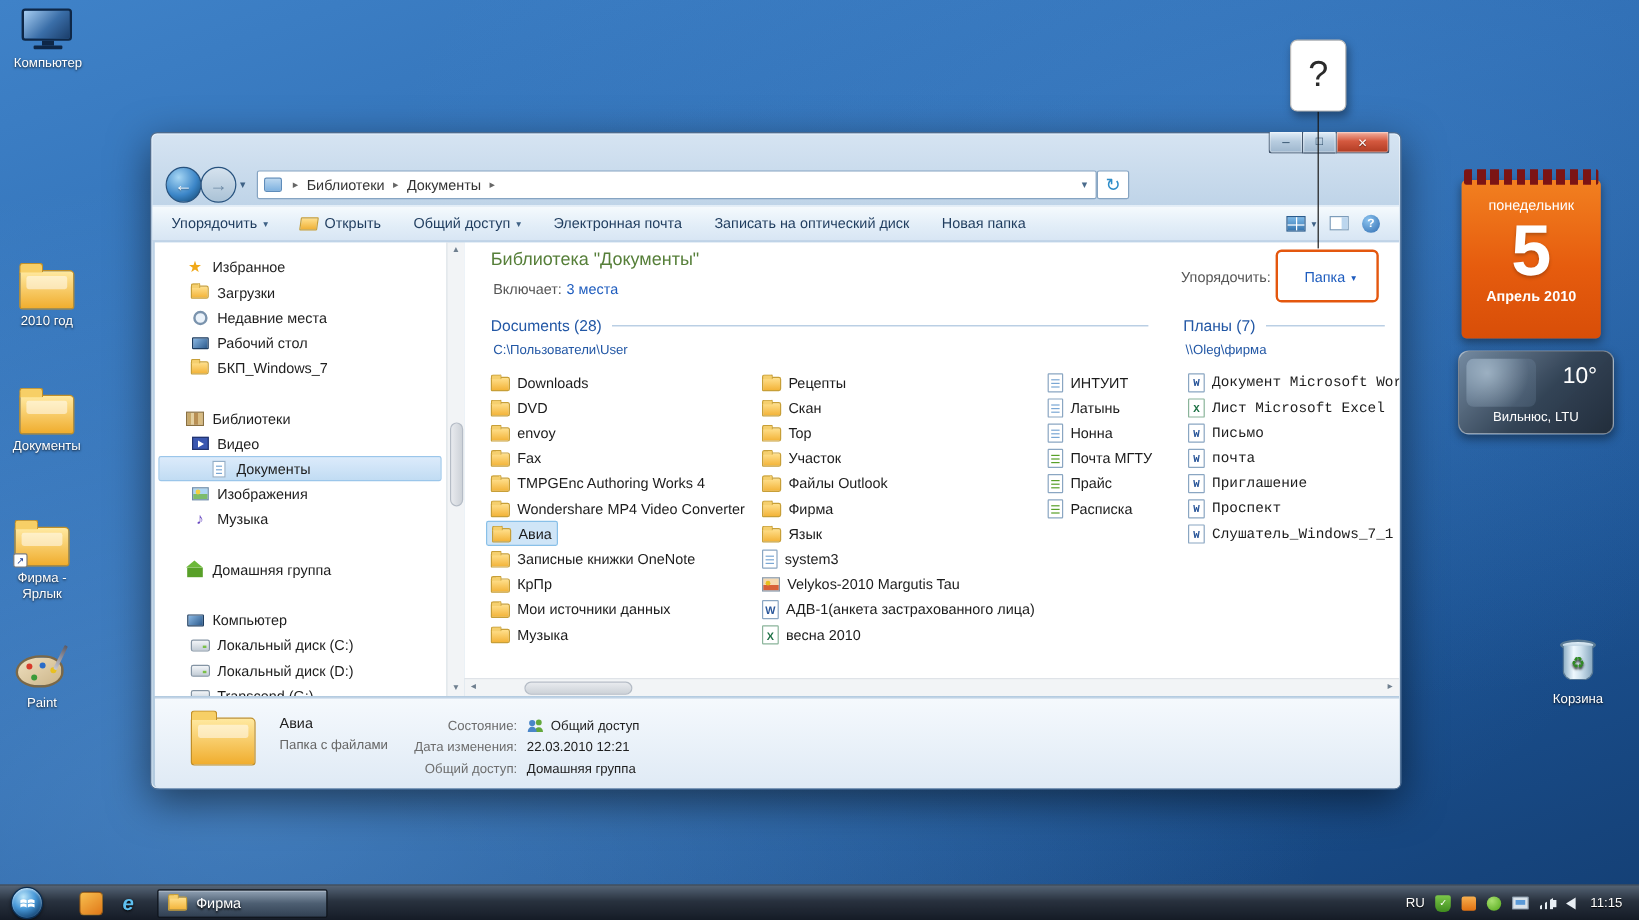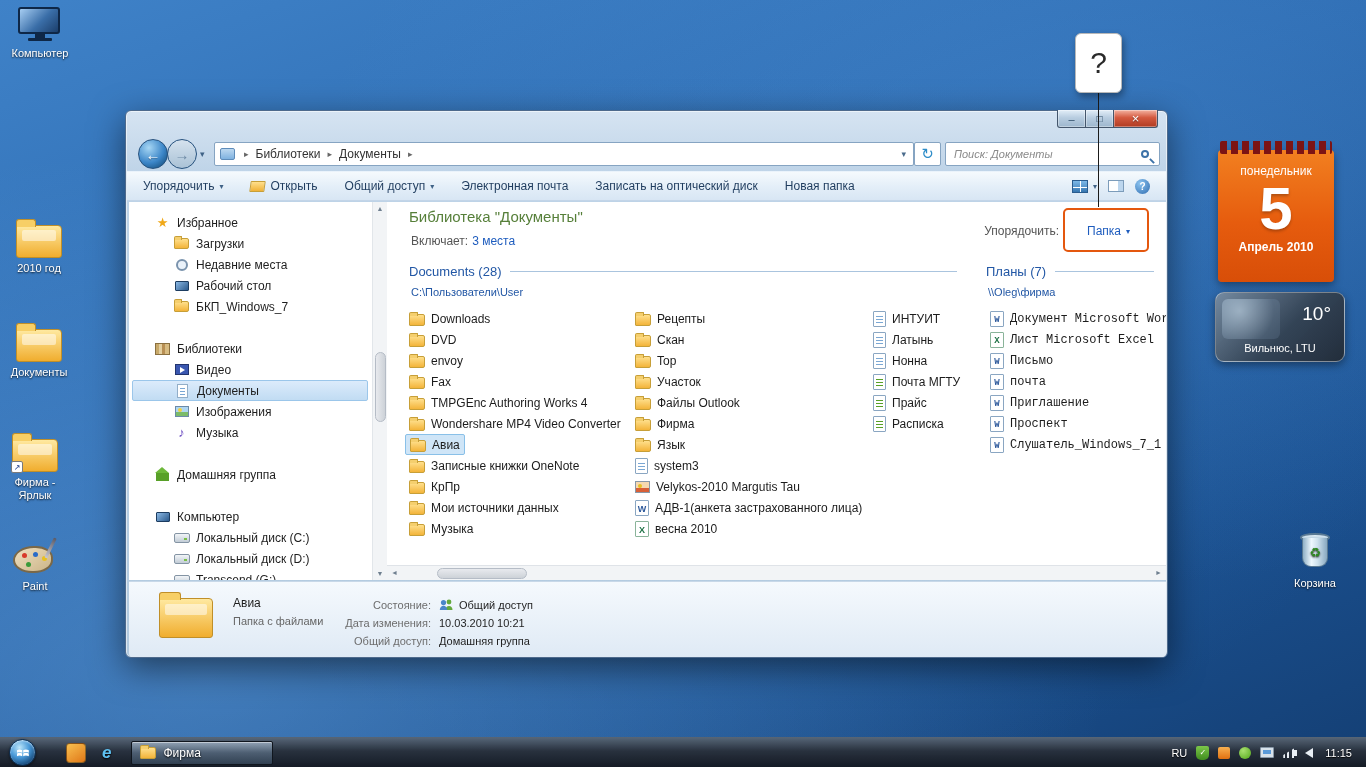--- a/index.html
+++ b/index.html
@@ -103,21 +103,21 @@
   .views-ic::before { content:""; position:absolute; left:0; right:0; top:6px; height:1px; background:#fff; }
   .views-ic::after  { content:""; position:absolute; top:0; bottom:0; left:7px; width:1px; background:#fff; }
   .prev-ic { width:16px; height:12px; background:#fff; border:1px solid #7c9cba; position:relative; }
   .prev-ic::after { content:""; position:absolute; right:0; top:0; bottom:0; width:5px; background:#bcd6ee; }
   .help-ic { width:15px; height:15px; border-radius:50%; background:radial-gradient(circle at 35% 30%,#8cc4f0,#2f6cb0);
              color:#fff; font-size:10px; font-weight:bold; display:flex; align-items:center; justify-content:center; }
 
   
   .navpane { position:absolute; left:3px; top:91px; width:243px; height:378px; background:#fff; overflow:hidden;
              color:#1e1e1e; padding-top:10px; }
-  .nrow { height:21px; display:flex; align-items:center; gap:6px; padding-left:44px; white-space:nowrap; }
+  .nrow { height:21px; display:flex; align-items:center; gap:6px; padding-left:29px; white-space:nowrap; }
   .nrow.g { padding-left:25px; }
   .nspace { height:21px; }
   .nsel { background:linear-gradient(180deg,#dcebfb,#c1dcf3); border:1px solid #9bc6ea; border-radius:2px; margin:0 4px 0 3px; padding-left:41px; height:21px; }
   .ni { width:17px; height:16px; flex:none; position:relative; display:flex; align-items:center; justify-content:center; }
   .i-star { color:#f0a818; font-size:13px; }
   .mini-f { width:15px; height:11px; background:linear-gradient(180deg,#ffe08d,#f3b43a); border:1px solid #c79f38; border-radius:1px 2px 2px 1px; position:relative; }
   .mini-f::before { content:""; position:absolute; top:-3px; left:-1px; width:6px; height:3px; background:#f5cf6e; border:1px solid #c79f38; border-bottom:none; border-radius:2px 1px 0 0; }
   .i-clock { width:12px; height:12px; border:2px solid #7a93ad; border-radius:50%; background:#eaf2fa; }
   .i-mon { width:14px; height:10px; background:linear-gradient(135deg,#8ab8e4,#2c5a8c); border:1px solid #1c3c60; border-radius:1px; }
   .i-shelf { width:15px; height:12px; border:1px solid #8a7040;
@@ -305,24 +305,20 @@
     <span class="crumb-sep">▸</span>
     <span class="crumb">Библиотеки</span>
     <span class="crumb-sep">▸</span>
     <span class="crumb">Документы</span>
     <span class="crumb-sep">▸</span>
     <span class="addr-dd">▾</span>
   </div>
   <div class="refresh">
       <span>↻</span>
     </div>
-  <div class="searchbox">
-    <span class="search-ph">Поиск: Документы</span>
-    <div class="mag"></div>
-  </div>
 
   <div class="toolbar">
     <div class="tbi">
       <span>Упорядочить</span>
       <span class="dd">▾</span>
     </div>
     <div class="tbi">
       <div class="tb-openic"></div>
       <span>Открыть</span>
     </div>
@@ -648,21 +644,21 @@
       <div class="vrow">
         <svg width="15" height="12" viewBox="0 0 15 12">
           <circle cx="10" cy="3" r="2.4" fill="#63a83c"></circle>
             <path d="M6.5 11c0-2.4 1.6-4 3.5-4s3.5 1.6 3.5 4z" fill="#63a83c"></path>
           <circle cx="4.5" cy="3.6" r="2.6" fill="#4a86c8"></circle>
             <path d="M0.8 11c0-2.6 1.7-4.3 3.7-4.3s3.7 1.7 3.7 4.3z" fill="#4a86c8"></path>
         </svg>
         <span>Общий доступ</span>
       </div>
       <div class="vrow">
-          <span>10.03.2010 10:21</span>
+          <span>22.03.2010 12:21</span>
         </div>
       <div class="vrow">
           <span>Домашняя группа</span>
         </div>
     </div>
   </div>
 </div>
 
 <div class="callout-line"></div>
 <div class="callout">

